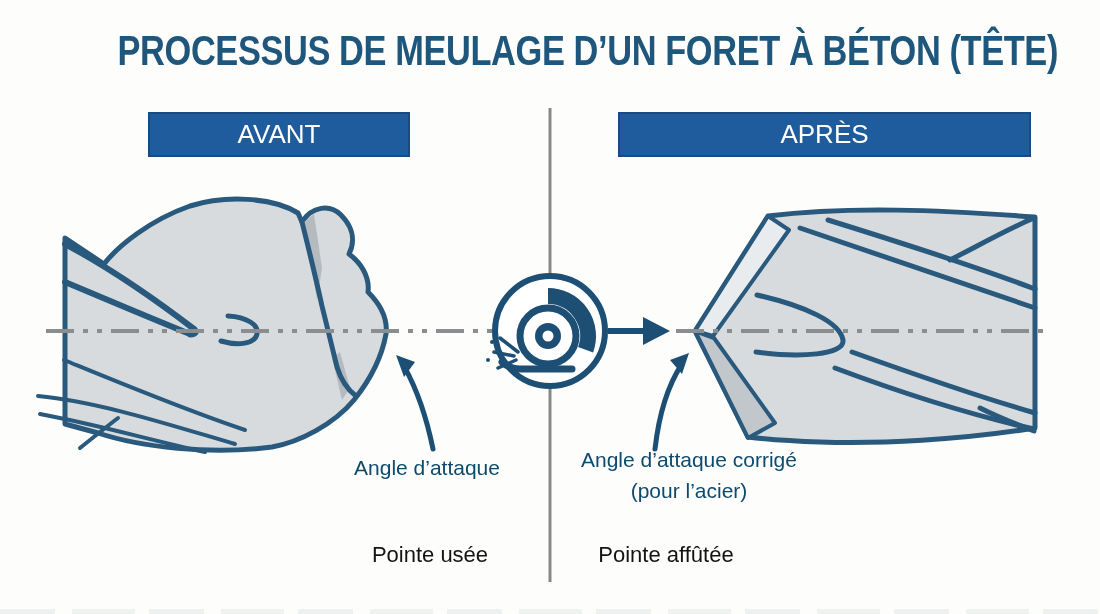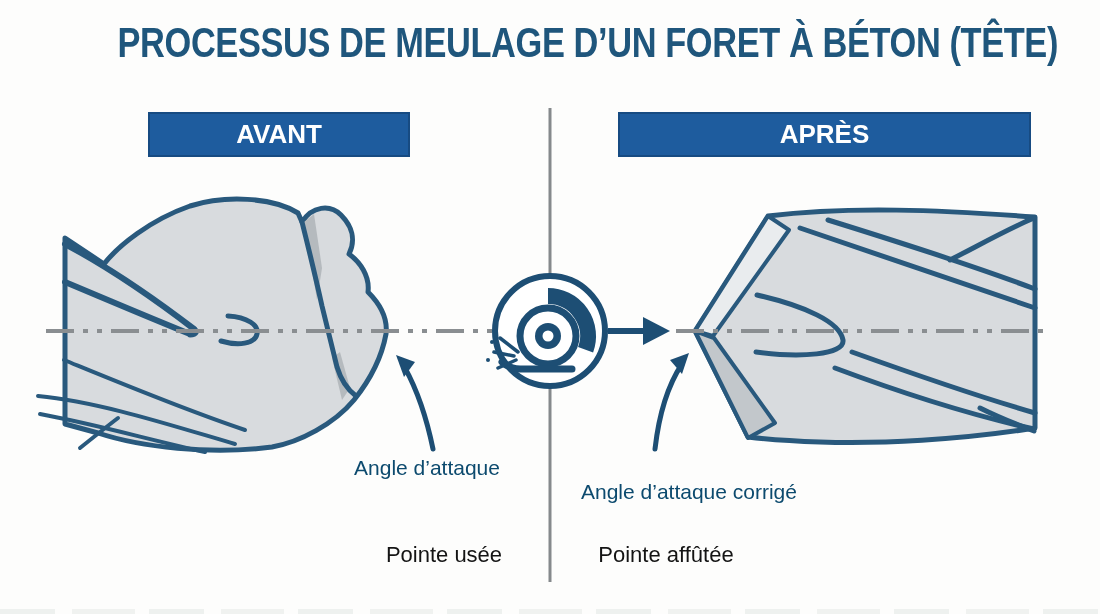--- a/index.html
+++ b/index.html
@@ -2,46 +2,46 @@
 <html><head>
 <meta charset="utf-8">
 <style>
   html,body{margin:0;padding:0;}
   body{
     width:1100px;height:614px;position:relative;overflow:hidden;
     background:#fdfdfc;
     font-family:"Liberation Sans","DejaVu Sans",sans-serif;
   }
   .title{
-    position:absolute;top:16px;left:0;width:1100px;height:52px;
+    position:absolute;top:24px;left:0;width:1100px;height:52px;
     text-align:center;line-height:52px;white-space:nowrap;
   }
   .title-inner{
     display:inline-block;transform:scaleX(0.80);transform-origin:50% 50%;
     font-weight:bold;font-size:43px;letter-spacing:-0.5px;color:#1f567c;
   }
   .banner{
     position:absolute;top:112px;height:45px;background:#1e5c9e;
     color:#ffffff;font-size:26px;display:flex;align-items:center;
     justify-content:center;white-space:pre;box-shadow:inset 0 0 0 2px #174b82;
   }
   .banner-before{left:148px;width:262px;}
   .banner-after{left:618px;width:413px;}
-  .banner .b{font-weight:bold;}
+  .banner .b{font-weight:normal;}
   .diagram-svg{position:absolute;left:0;top:0;}
   .callout{
     position:absolute;text-align:center;color:#0c4a6e;
     font-size:21px;line-height:31px;
   }
   .callout-before{left:277px;top:452px;width:300px;}
-  .callout-after{left:508px;top:476px;width:362px;}
+  .callout-after{left:508px;top:444px;width:362px;}
   .caption{
     position:absolute;text-align:center;color:#141414;font-size:22px;top:542px;
   }
-  .caption-before{left:344px;width:200px;}
+  .caption-before{left:330px;width:200px;}
   .caption-after{left:544px;width:244px;}
   .bottom-strip{
     position:absolute;left:0;bottom:0;width:1100px;height:5px;
     background:repeating-linear-gradient(90deg,
       #eef1ef 0 55px,#fdfdfc 55px 72px,
       #f0f2f0 72px 135px,#fdfdfc 135px 149px);
   }
 </style>
 </head>
 <body>
@@ -143,18 +143,19 @@
     <polygon points="689,353 670,360 682,374" fill="#1d4e74"></polygon>
   </g>
 </svg>
 
 <div class="callout callout-before">
   <div>Angle d’attaque</div>
 </div>
 
 <div class="callout callout-after">
   <div>Angle d’attaque corrigé</div>
+  <div>(pour l’acier)</div>
 </div>
 
 <div class="caption caption-before">Pointe usée</div>
 <div class="caption caption-after">Pointe affûtée</div>
 
 <div class="bottom-strip"></div>
 
 </body></html>

